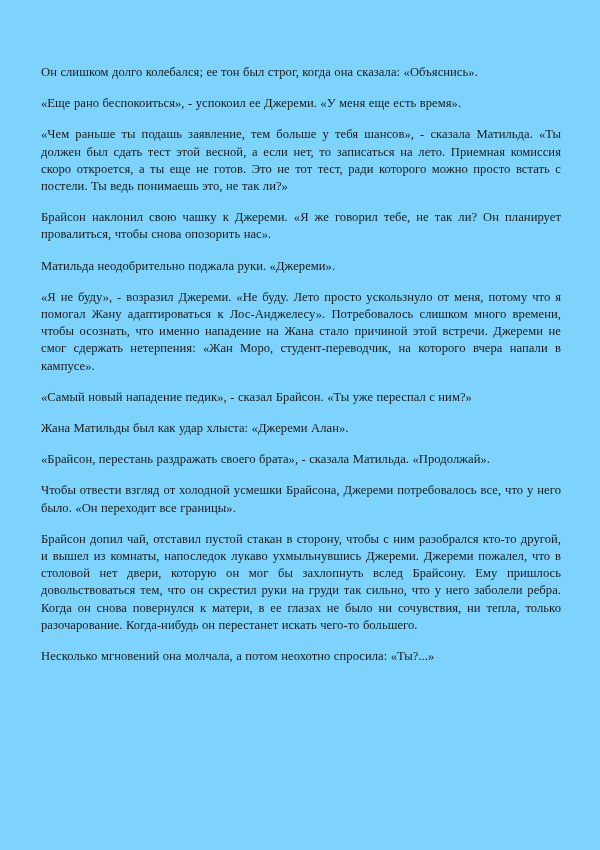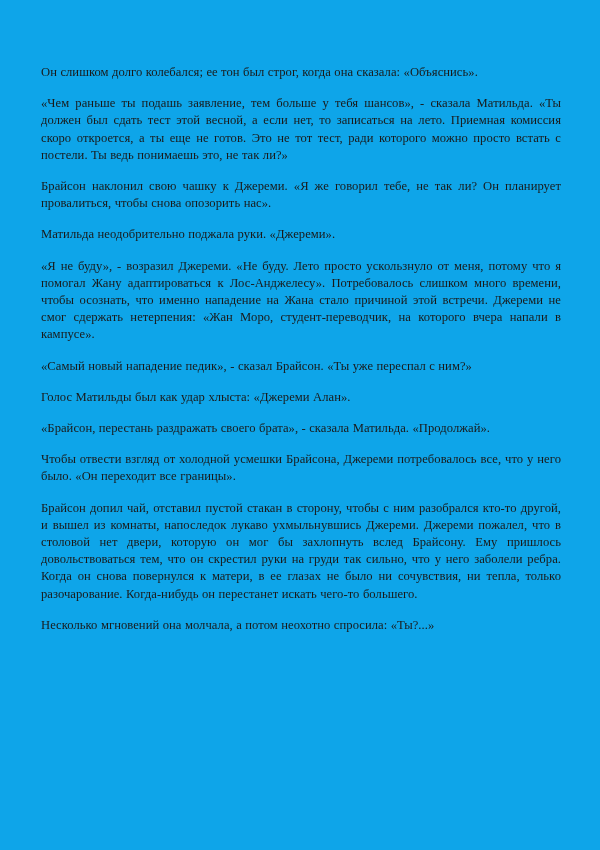--- a/index.html
+++ b/index.html
@@ -12,21 +12,21 @@
     height: 850px;
     background: #ffffff;
     font-family: "Liberation Serif", "DejaVu Serif", serif;
     color: #1a1a1a;
     overflow: hidden;
   }
   .page {
     position: relative;
     width: 600px;
     height: 850px;
-    background: #0ea5e9;
+    background: #7dd3fc;
     box-sizing: border-box;
     padding: 64px 39px 0 41px;
   }
   .doc-body {
     width: 520px;
   }
   p.para {
     margin: 0 0 14px 0;
     font-size: 12.6px;
     line-height: 17.2px;
@@ -50,33 +50,34 @@
   }
 </style>
 </head>
 <body>
 
 <div class="page">
   <div class="doc-body">
 
     <p class="para">Он слишком долго колебался; ее тон был строг, когда она сказала: «Объяснись».</p>
 
+    <p class="para">«Еще рано беспокоиться», - успокоил ее Джереми. «У меня еще есть время».</p>
 
     <p class="para">«Чем раньше ты подашь заявление, тем больше у тебя шансов», - сказала Матильда. «Ты должен был сдать тест этой весной, а если нет, то записаться на лето. Приемная комиссия скоро откроется, а ты еще не готов. Это не тот тест, ради которого можно просто встать с постели. Ты ведь понимаешь это, не так ли?»</p>
 
     <p class="para">Брайсон наклонил свою чашку к Джереми. «Я же говорил тебе, не так ли? Он планирует провалиться, чтобы снова опозорить нас».</p>
 
     <p class="para">Матильда неодобрительно поджала руки. «Джереми».</p>
 
     <p class="para">«Я не буду», - возразил Джереми. «Не буду. Лето просто ускользнуло от меня, потому что я помогал Жану адаптироваться к Лос-Анджелесу». Потребовалось слишком много времени, чтобы осознать, что именно нападение на Жана стало причиной этой встречи. Джереми не смог сдержать нетерпения: «Жан Моро, студент-переводчик, на которого вчера напали в кампусе».</p>
 
     <p class="para">«Самый новый нападение педик», - сказал Брайсон. «Ты уже переспал с ним?»</p>
 
 
-    <p class="para">Голос Матильды был как удар хлыста: «Джереми Алан».</p>
+    <p class="para">Жана Матильды был как удар хлыста: «Джереми Алан».</p>
 
     <p class="para">«Брайсон, перестань раздражать своего брата», - сказала Матильда. «Продолжай».</p>
 
     <p class="para">Чтобы отвести взгляд от холодной усмешки Брайсона, Джереми потребовалось все, что у него было. «Он переходит все границы».</p>
 
     <p class="para gap-wide">Брайсон допил чай, отставил пустой стакан в сторону, чтобы с ним разобрался кто-то другой, и вышел из комнаты, напоследок лукаво ухмыльнувшись Джереми. Джереми пожалел, что в столовой нет двери, которую он мог бы захлопнуть вслед Брайсону. Ему пришлось довольствоваться тем, что он скрестил руки на груди так сильно, что у него заболели ребра. Когда он снова повернулся к матери, в ее глазах не было ни сочувствия, ни тепла, только разочарование. Когда-нибудь он перестанет искать чего-то большего.</p>
 
     <p class="para gap-wide">
       <span class="hard-break">Несколько мгновений она молчала, а потом неохотно спросила: «Ты?...»</span>
     </p>

